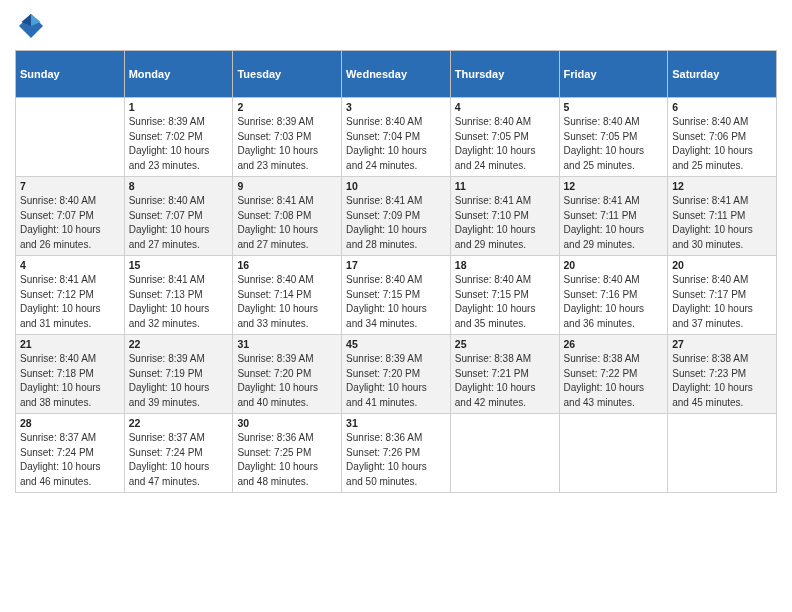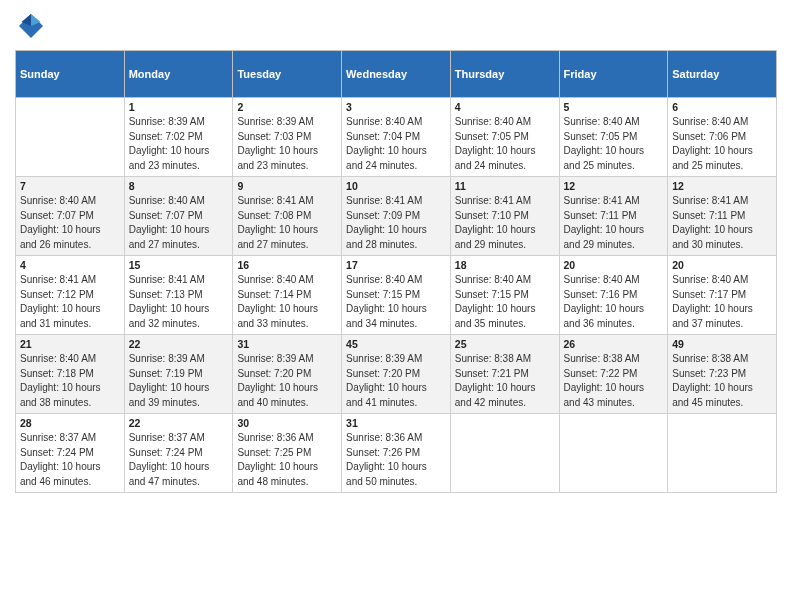--- a/index.html
+++ b/index.html
@@ -236,21 +236,21 @@
           </td>
           <td>
             <span class="day-number">25</span>
             <div class="cell-text">Sunrise: 8:38 AM<br>Sunset: 7:21 PM<br>Daylight: 10 hours and 42 minutes.</div>
           </td>
           <td>
             <span class="day-number">26</span>
             <div class="cell-text">Sunrise: 8:38 AM<br>Sunset: 7:22 PM<br>Daylight: 10 hours and 43 minutes.</div>
           </td>
           <td>
-            <span class="day-number">49</span>
+            <span class="day-number">27</span>
             <div class="cell-text">Sunrise: 8:38 AM<br>Sunset: 7:23 PM<br>Daylight: 10 hours and 45 minutes.</div>
           </td>
         </tr>
         <tr class="row-white">
           <td>
             <span class="day-number">28</span>
             <div class="cell-text">Sunrise: 8:37 AM<br>Sunset: 7:24 PM<br>Daylight: 10 hours and 46 minutes.</div>
           </td>
           <td>
             <span class="day-number">22</span>

